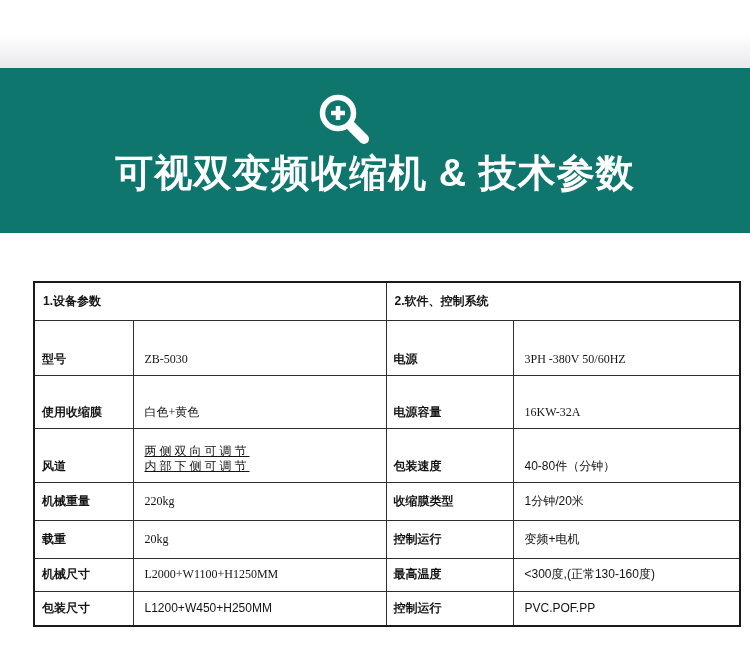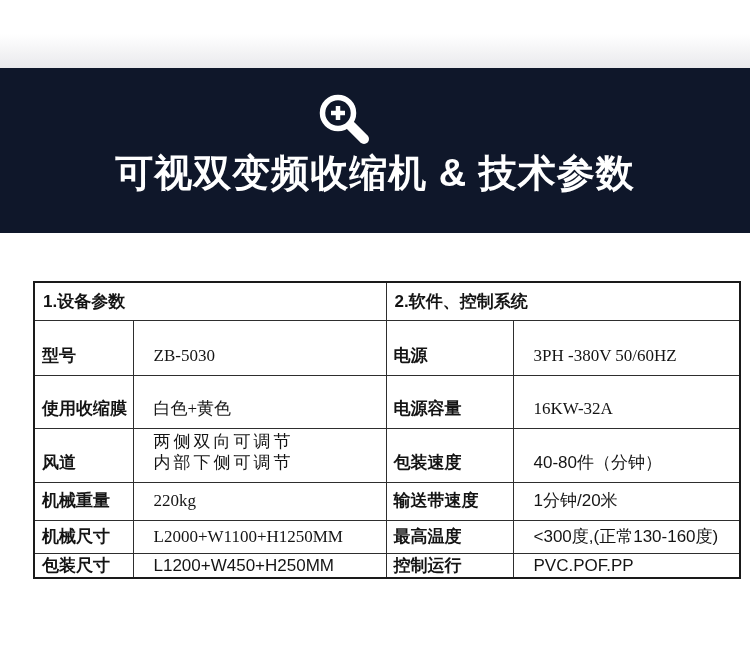--- a/index.html
+++ b/index.html
@@ -4,41 +4,41 @@
 <style>
   html,body{margin:0;padding:0;background:#ffffff;}
   #page{position:relative;width:750px;height:670px;background:#ffffff;overflow:hidden;
         font-family:"Liberation Sans","DejaVu Sans",sans-serif;}
 
   
   #top-fade{position:absolute;left:0;top:34px;width:750px;height:34px;
             background:linear-gradient(to bottom,#ffffff,#e9e9ec);}
 
   
-  #banner{position:absolute;left:0;top:68px;width:750px;height:165px;background:#0f172a;}
+  #banner{position:absolute;left:0;top:68px;width:750px;height:165px;background:#0f766e;}
   #zoom-icon{position:absolute;left:314px;top:24px;}
   #banner-title{position:absolute;left:0;top:80px;width:100%;text-align:center;
                 color:#ffffff;font-size:38px;font-weight:bold;letter-spacing:1px;
                 font-family:"Liberation Sans","DejaVu Sans",sans-serif;}
 
   
   #specs{position:absolute;left:33px;top:281px;}
   table.specs{border-collapse:collapse;table-layout:fixed;width:706px;
               border:2px solid #1a1a1a;background:#ffffff;}
   table.specs td{border:1px solid #2e2e2e;overflow:hidden;vertical-align:middle;
-                 font-size:17px;color:#141414;line-height:1.25;}
+                 font-size:12px;color:#141414;line-height:1.25;}
   td.hdr{color:#fe0000;font-weight:bold;font-size:18px;padding-left:8px;
          font-family:"Liberation Sans","DejaVu Sans",sans-serif;}
   td.lbl{font-weight:bold;padding-left:7px;color:#111111;}
-  td.val{padding-left:20px;}
+  td.val{padding-left:11px;}
   .serif{font-family:"Liberation Serif","DejaVu Serif",serif;margin-top:27px;}
   .sans{font-family:"Liberation Sans","DejaVu Sans",sans-serif;margin-left:46px;}
   .blue{color:#2337a8;}
   tr.tall>td{vertical-align:bottom;padding-bottom:8px;}
-  td.pre{white-space:pre-line;letter-spacing:3px;line-height:1.45;}
+  td.pre{white-space:pre-line;letter-spacing:3px;line-height:1.45;text-decoration:underline;}
 </style>
 </head>
 <body>
 
 <div id="page">
 
   <div id="top-fade"></div>
 
   <div id="banner">
     <svg id="zoom-icon" width="62" height="58" viewBox="0 0 62 58">
@@ -83,34 +83,40 @@
         <td class="lbl serif">风道</td>
         <td class="val serif blue pre">两侧双向可调节
 内部下侧可调节</td>
         <td class="lbl sans">包装速度</td>
         <td class="val sans blue">40-80件（分钟）</td>
       </tr>
 
       <tr style="height:38px">
         <td class="lbl serif">机械重量</td>
         <td class="val serif blue">220kg</td>
-        <td class="lbl sans">输送带速度</td>
+        <td class="lbl sans">收缩膜类型</td>
         <td class="val sans">1分钟/20米</td>
       </tr>
 
+      <tr style="height:38px">
+        <td class="lbl serif">载重</td>
+        <td class="val serif blue">20kg</td>
+        <td class="lbl sans">控制运行</td>
+        <td class="val sans">变频+电机</td>
+      </tr>
 
       <tr style="height:33px">
         <td class="lbl sans">机械尺寸</td>
         <td class="val serif blue">L2000+W1100+H1250MM</td>
         <td class="lbl sans">最高温度</td>
         <td class="val sans blue">&lt;300度,(正常130-160度)</td>
       </tr>
 
 
-      <tr style="height:21px">
+      <tr style="height:35px">
         <td class="lbl sans">包装尺寸</td>
         <td class="val sans blue">L1200+W450+H250MM</td>
         <td class="lbl sans">控制运行</td>
         <td class="val sans">PVC.POF.PP</td>
       </tr>
     </tbody>
       </table>
   </div>
 
 </div>

